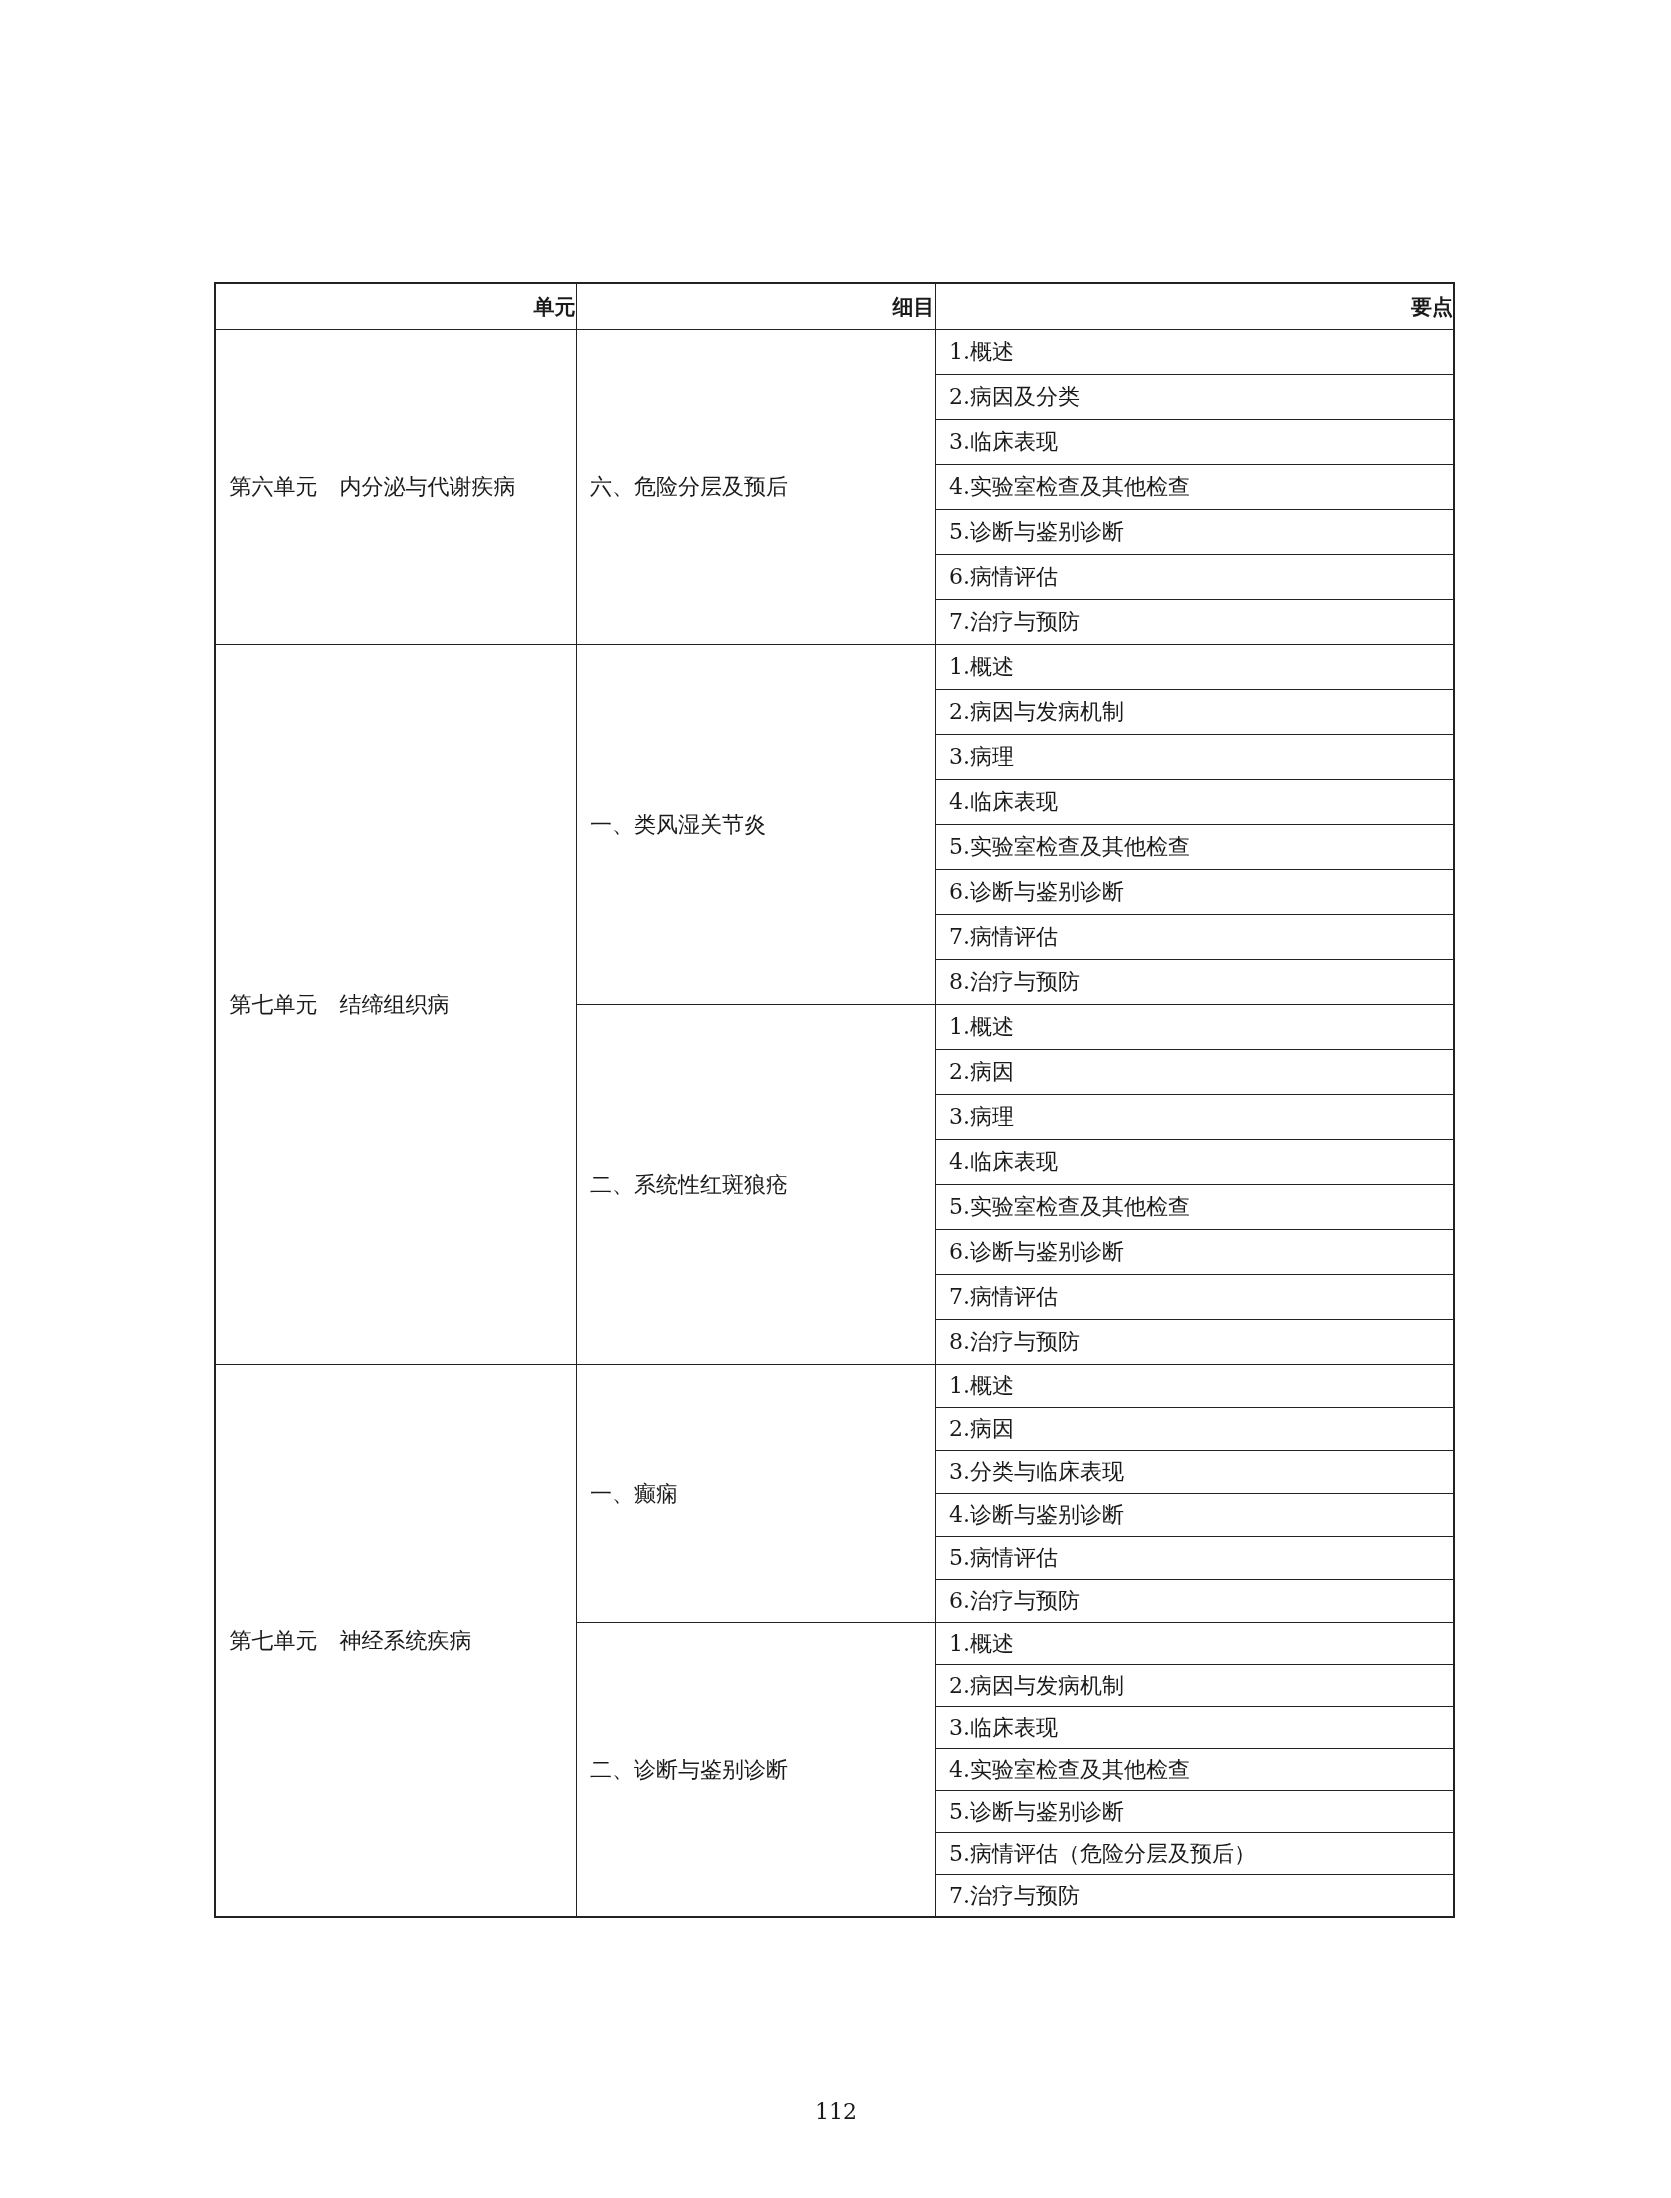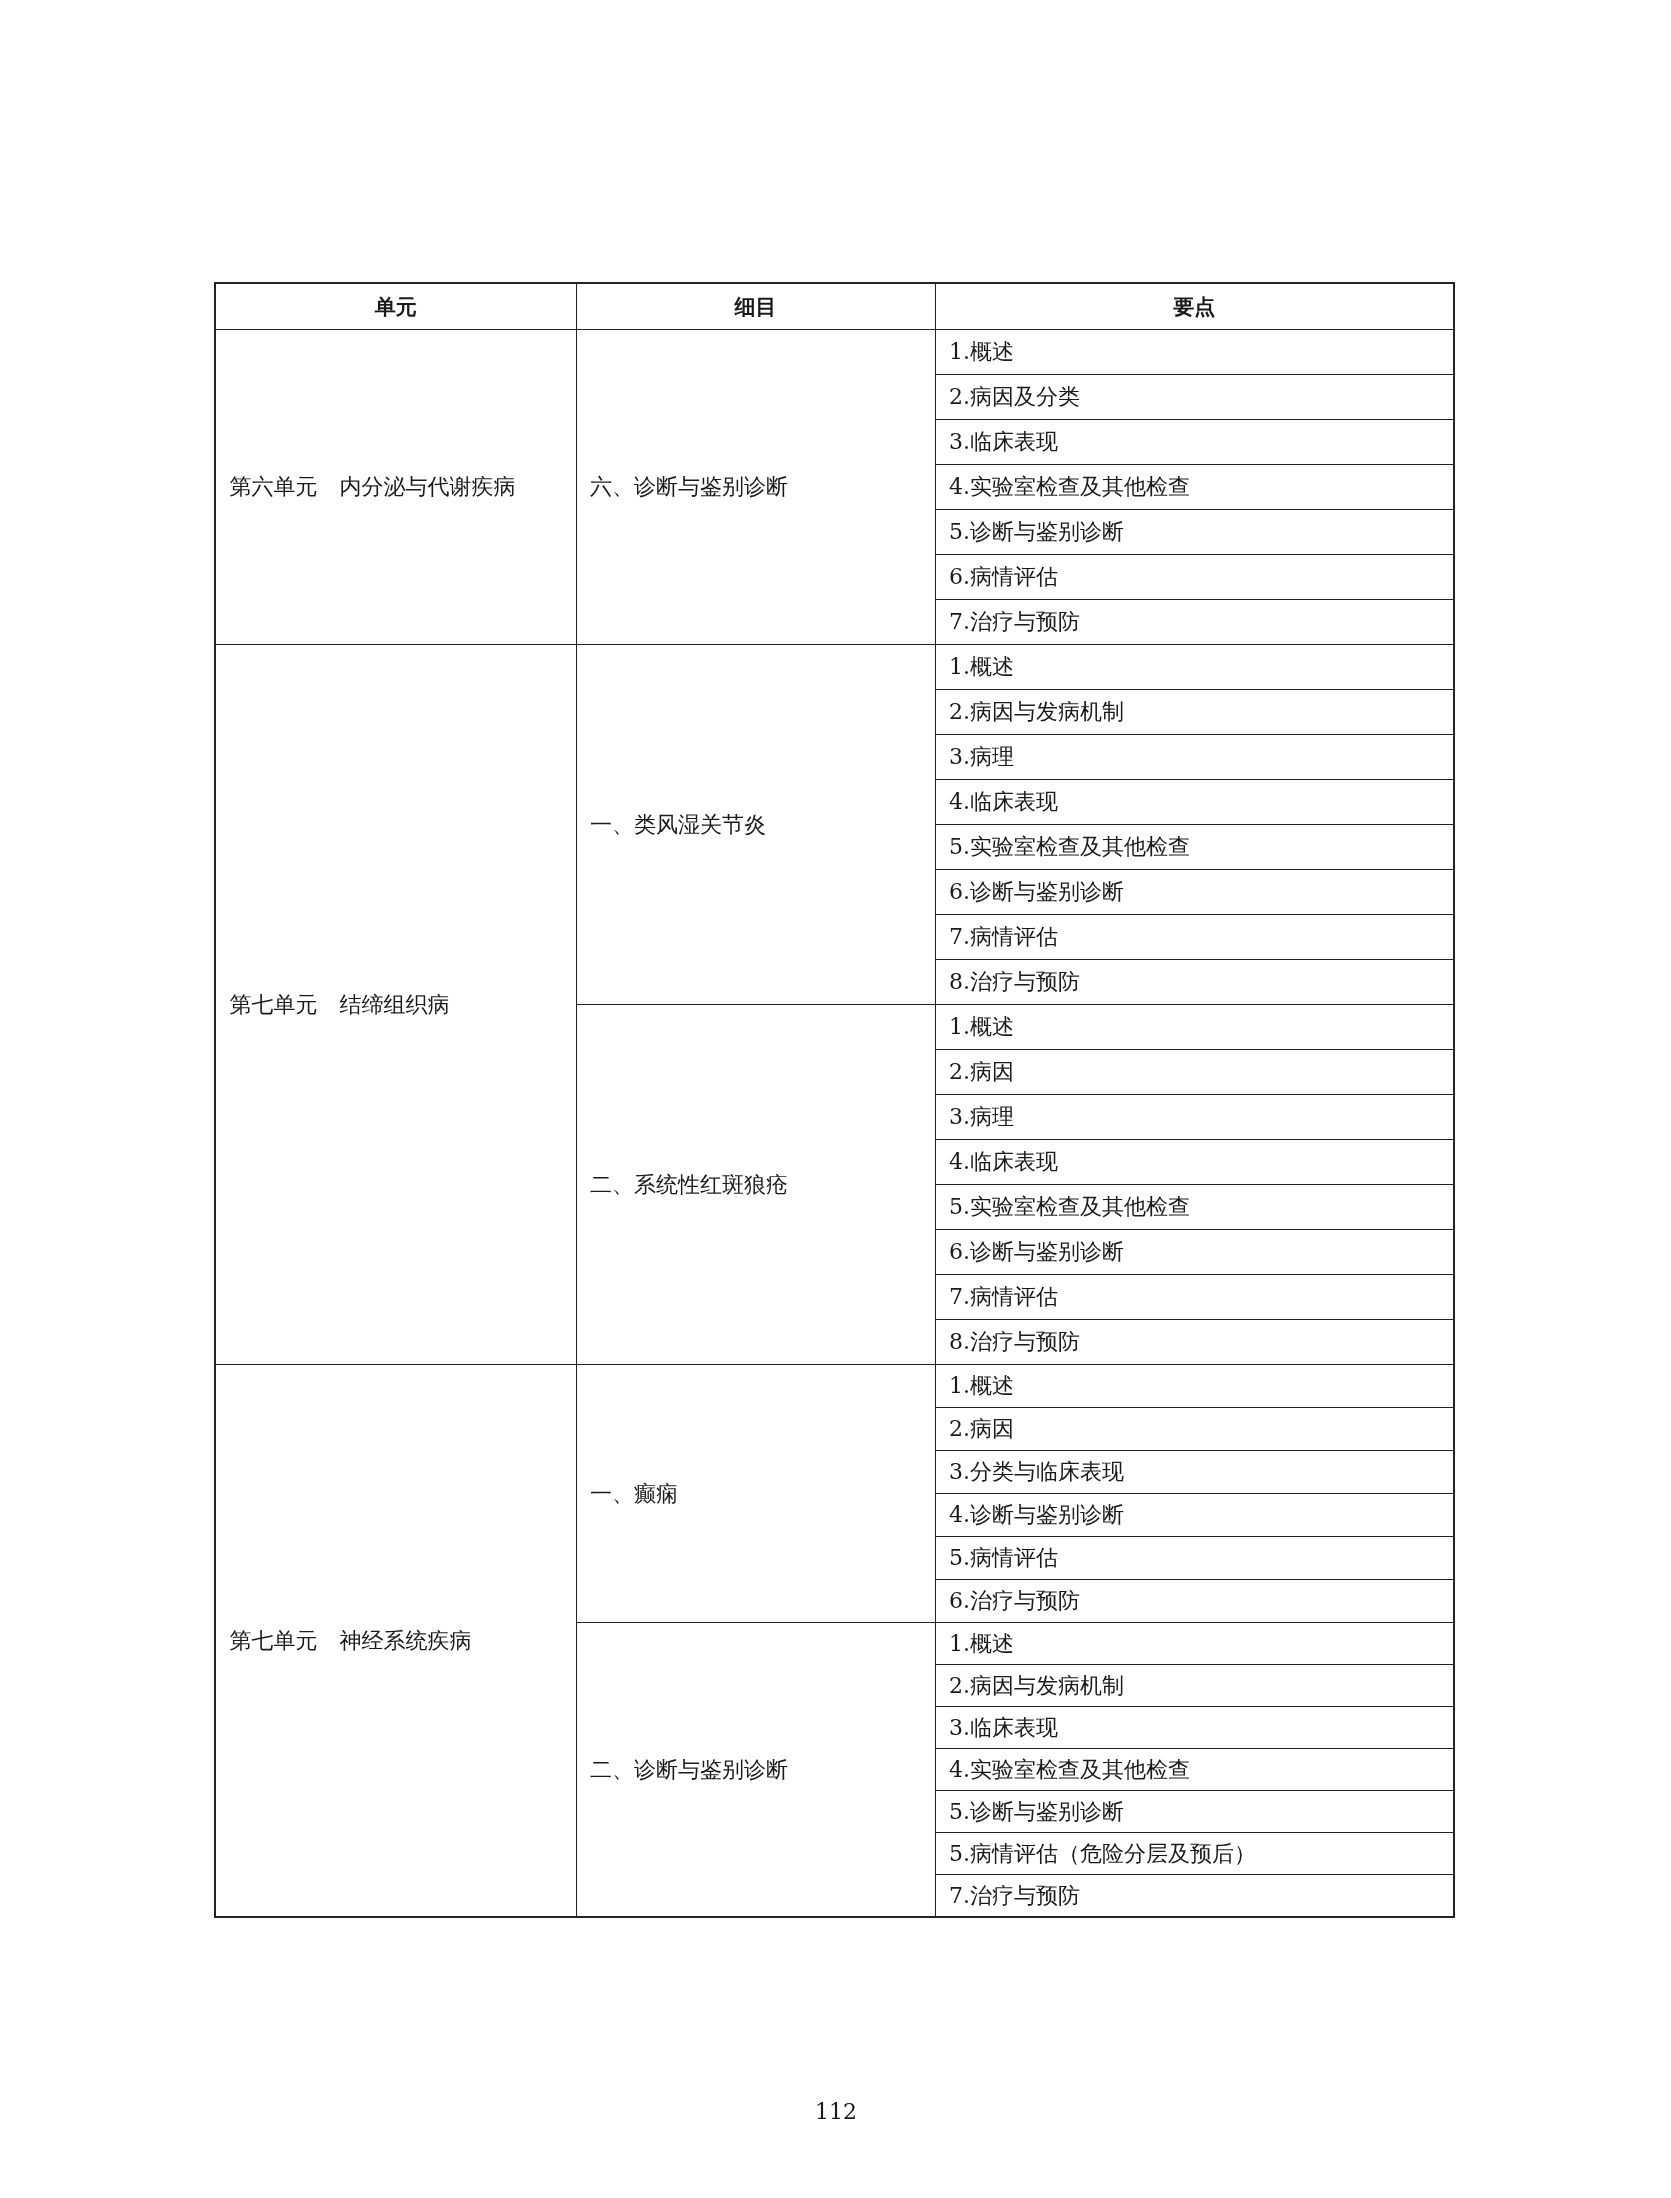--- a/index.html
+++ b/index.html
@@ -2,21 +2,21 @@
 <html><head>
 <meta charset="utf-8">
 <style>
   html, body { margin: 0; padding: 0; background: #ffffff; }
   body { width: 1672px; height: 2199px; position: relative; overflow: hidden;
          font-family: "DejaVu Serif", "Liberation Serif", serif; color: #1a1a1a; }
   #syllabus-table { position: absolute; left: 214px; top: 282px; width: 1240px;
          border-collapse: collapse; table-layout: fixed; border: 2.9px solid #222; }
   #syllabus-table td, #syllabus-table th { border: 1.9px solid #222; padding: 0; }
   #syllabus-table th { height: 45px; font-family: "DejaVu Sans", "Liberation Sans", sans-serif;
-         font-weight: bold; font-size: 21px; text-align: center; }
+         font-weight: bold; font-size: 21px; text-align: right; }
   .unit-cell, .item-cell { vertical-align: middle; font-size: 22px; padding-left: 13.4px !important; text-align: left; font-family: Liberation Serif, serif; }
   .point-cell { font-size: 22px; padding-left: 13.4px !important; text-align: left; }
   .sec6 .point-cell, .sec7 .point-cell { height: 44px; }
   .sec8a .point-cell { height: 42px; }
   .sec8b .point-cell { height: 41px; }
   .page-number { position: absolute; top: 2099px; left: 0; width: 1672px; text-align: center;
          font-size: 22px; font-family: "DejaVu Serif", "Liberation Serif", serif; }
 </style>
 </head>
 <body>
@@ -31,21 +31,21 @@
     <tr>
       <th>单元</th>
       <th>细目</th>
       <th>要点</th>
     </tr>
   </thead>
   <tbody>
 
     <tr class="sec6">
       <td class="unit-cell" rowspan="7">第六单元　内分泌与代谢疾病</td>
-      <td class="item-cell" rowspan="7">六、诊断与鉴别诊断</td>
+      <td class="item-cell" rowspan="7">六、危险分层及预后</td>
       <td class="point-cell">1.概述</td>
     </tr>
     <tr class="sec6">
         <td class="point-cell">2.病因及分类</td>
       </tr>
     <tr class="sec6">
         <td class="point-cell">3.临床表现</td>
       </tr>
     <tr class="sec6">
         <td class="point-cell">4.实验室检查及其他检查</td>

